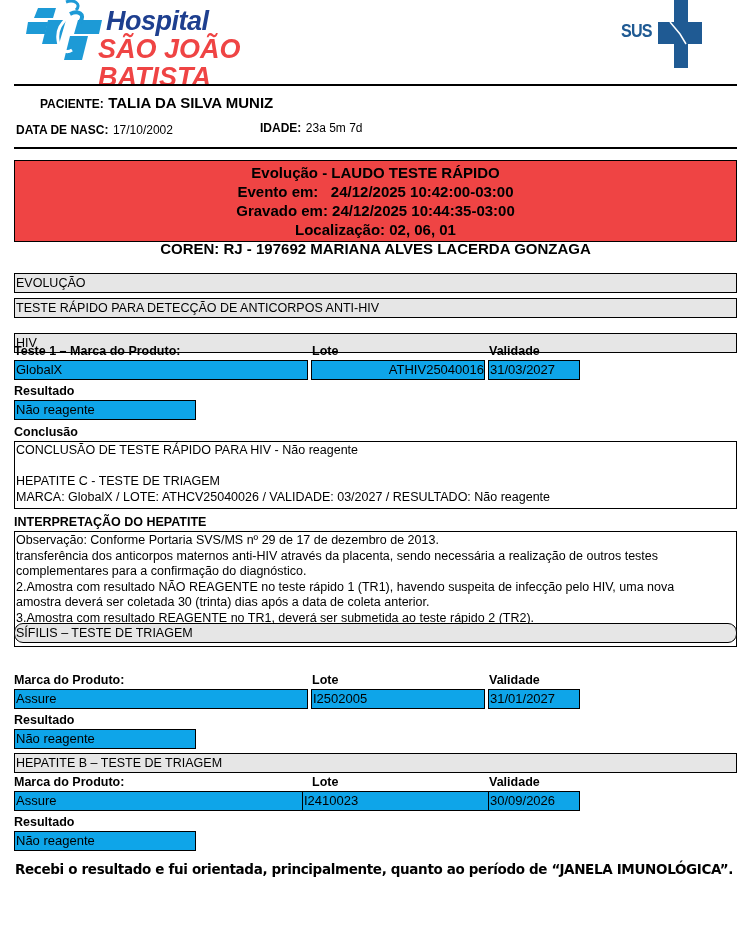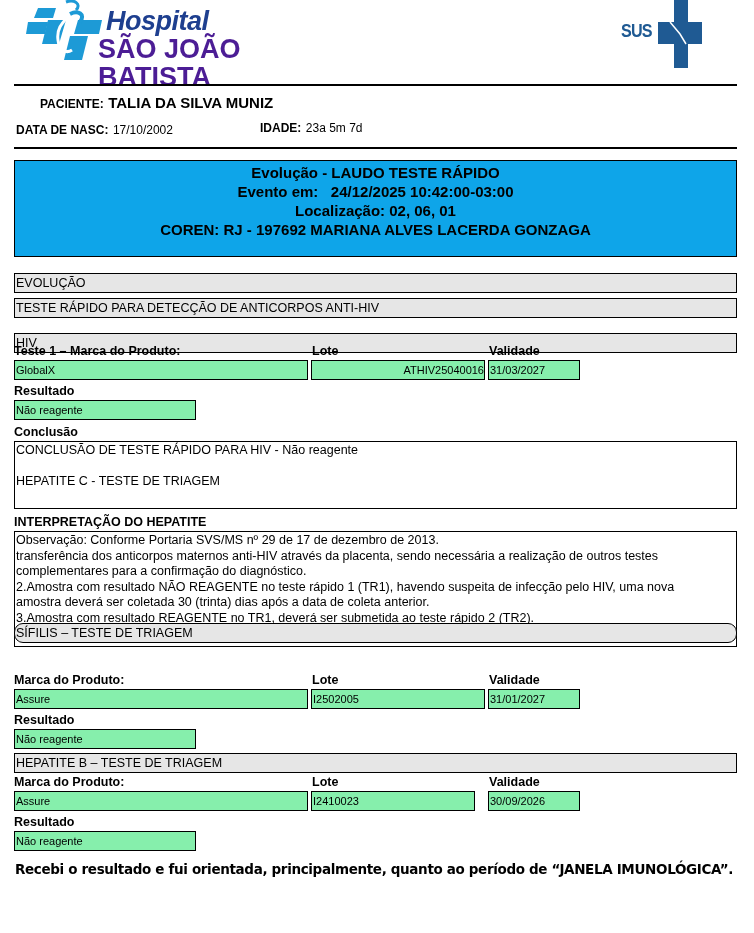--- a/index.html
+++ b/index.html
@@ -5,45 +5,45 @@
   * { box-sizing: border-box; margin: 0; padding: 0; }
   html, body { width: 754px; height: 933px; background: #ffffff; overflow: hidden; }
   body { position: relative; font-family: "Liberation Sans", sans-serif; color: #000; }
 
   .abs { position: absolute; }
 
   
   #hospital-logo { left: 26px; top: 0px; width: 330px; height: 66px; }
   #hospital-logo .mark { position: absolute; left: 0; top: 0; width: 76px; height: 64px; }
   #hospital-logo .name1 { position: absolute; left: 80px; top: 8px; font-size: 27px; font-weight: bold; font-style: italic; color: #1e3f8f; line-height: 27px; letter-spacing: -0.5px; }
-  #hospital-logo .name2 { position: absolute; left: 72px; top: 35px; font-size: 27px; font-weight: bold; color: #4c1d95; line-height: 28px; letter-spacing: 0px; }
+  #hospital-logo .name2 { position: absolute; left: 72px; top: 35px; font-size: 27px; font-weight: bold; font-style: italic; color: #ef4444; line-height: 28px; letter-spacing: 0px; }
 
   #sus-logo { left: 620px; top: 0px; width: 84px; height: 68px; }
   #sus-logo .sus-text { position: absolute; left: 1px; top: 20px; font-size: 19px; font-weight: bold; color: #1f5a93; letter-spacing: -1px; transform: scaleX(0.85); transform-origin: left; line-height: 22px; }
 
   
   .rule { position: absolute; left: 14px; width: 723px; height: 2px; background: #000; }
 
   
   .lbl-small { font-size: 12px; font-weight: bold; }
   .lbl-big { font-size: 15px; font-weight: bold; }
   .val-small { font-size: 12px; }
 
   
-  #event-box { left: 14px; top: 160px; width: 723px; height: 97px; background: #0ea5e9; border: 1px solid #000; text-align: center; font-weight: bold; font-size: 15px; line-height: 19px; padding-top: 2px; }
+  #event-box { left: 14px; top: 160px; width: 723px; height: 82px; background: #ef4444; border: 1px solid #000; text-align: center; font-weight: bold; font-size: 15px; line-height: 19px; padding-top: 2px; }
   #event-box div { white-space: pre; }
 
   
   .bar { position: absolute; left: 14px; width: 723px; height: 20px; background: #e6e6e6; border: 1px solid #000; font-size: 12.5px; line-height: 18px; padding-left: 1px; white-space: nowrap; }
 
   
   .flabel { position: absolute; font-size: 12.5px; font-weight: bold; line-height: 14px; white-space: nowrap; }
 
   
-  .fbox { position: absolute; height: 20px; border: 1px solid #000; font-size: 11px; line-height: 18px; padding-left: 1px; white-space: nowrap; background: #86efac; }
+  .fbox { position: absolute; height: 20px; border: 1px solid #000; font-size: 13px; line-height: 18px; padding-left: 1px; white-space: nowrap; background: #0ea5e9; }
 
   
   .tbox { position: absolute; left: 14px; width: 723px; border: 1px solid #000; font-size: 12.5px; line-height: 15.6px; padding-left: 1px; padding-top: 1px; }
 
   #acknowledgement { left: 15px; top: 861px; font-size: 13.5px; font-weight: bold; font-family: "DejaVu Sans", sans-serif; letter-spacing: -0.35px; white-space: nowrap; }
 </style>
 </head>
 <body>
 
 <div id="hospital-logo" class="abs">
@@ -85,20 +85,21 @@
 <div class="abs" style="left:260px;top:118px;white-space:nowrap;">
   <span class="lbl-small">IDADE:</span>
   <span class="val-small">23a 5m 7d</span>
 </div>
 
 <div class="rule" style="top:147px;"></div>
 
 <div id="event-box" class="abs">
   <div>Evolução - LAUDO TESTE RÁPIDO</div>
   <div>Evento em:   24/12/2025 10:42:00-03:00</div>
+  <div>Gravado em: 24/12/2025 10:44:35-03:00</div>
   <div>Localização: 02, 06, 01</div>
   <div>COREN: RJ - 197692 MARIANA ALVES LACERDA GONZAGA</div>
 </div>
 
 <div class="bar" style="top:273px;">EVOLUÇÃO</div>
 <div class="bar" style="top:298px;">TESTE RÁPIDO PARA DETECÇÃO DE ANTICORPOS ANTI-HIV</div>
 <div class="bar" style="top:333px;">HIV</div>
 
 <div class="flabel" style="left:14px;top:344px;">Teste 1 – Marca do Produto:</div>
 <div class="flabel" style="left:312px;top:344px;">Lote</div>
@@ -109,20 +110,21 @@
 <div class="fbox" style="left:488px;top:360px;width:92px;">31/03/2027</div>
 
 <div class="flabel" style="left:14px;top:384px;">Resultado</div>
 <div class="fbox" style="left:14px;top:400px;width:182px;">Não reagente</div>
 
 <div class="flabel" style="left:14px;top:425px;">Conclusão</div>
 <div class="tbox" style="top:441px;height:68px;">
   <div>CONCLUSÃO DE TESTE RÁPIDO PARA HIV - Não reagente</div>
   <div style="height:15.6px;"></div>
   <div>HEPATITE C - TESTE DE TRIAGEM</div>
+  <div>MARCA: GlobalX / LOTE: ATHCV25040026 / VALIDADE: 03/2027 / RESULTADO: Não reagente</div>
 </div>
 
 <div class="flabel" style="left:14px;top:515px;">INTERPRETAÇÃO DO HEPATITE</div>
 <div class="tbox" style="top:531px;height:116px;">
   <div>Observação: Conforme Portaria SVS/MS nº 29 de 17 de dezembro de 2013.</div>
   <div>transferência dos anticorpos maternos anti-HIV através da placenta, sendo necessária a realização de outros testes</div>
   <div>complementares para a confirmação do diagnóstico.</div>
   <div>2.Amostra com resultado NÃO REAGENTE no teste rápido 1 (TR1), havendo suspeita de infecção pelo HIV, uma nova</div>
   <div>amostra deverá ser coletada 30 (trinta) dias após a data de coleta anterior.</div>
   <div>3.Amostra com resultado REAGENTE no TR1, deverá ser submetida ao teste rápido 2 (TR2).</div>
@@ -136,18 +138,18 @@
 <div class="fbox" style="left:311px;top:689px;width:174px;">I2502005</div>
 <div class="fbox" style="left:488px;top:689px;width:92px;">31/01/2027</div>
 <div class="flabel" style="left:14px;top:713px;">Resultado</div>
 <div class="fbox" style="left:14px;top:729px;width:182px;">Não reagente</div>
 
 <div class="bar" style="top:753px;">HEPATITE B – TESTE DE TRIAGEM</div>
 <div class="flabel" style="left:14px;top:775px;">Marca do Produto:</div>
 <div class="flabel" style="left:312px;top:775px;">Lote</div>
 <div class="flabel" style="left:489px;top:775px;">Validade</div>
 <div class="fbox" style="left:14px;top:791px;width:294px;">Assure</div>
-<div class="fbox" style="left:311px;top:791px;width:164px;">I2410023</div>
+<div class="fbox" style="left:302px;top:791px;width:204px;">I2410023</div>
 <div class="fbox" style="left:488px;top:791px;width:92px;">30/09/2026</div>
 <div class="flabel" style="left:14px;top:815px;">Resultado</div>
 <div class="fbox" style="left:14px;top:831px;width:182px;">Não reagente</div>
 
 <div id="acknowledgement" class="abs">Recebi o resultado e fui orientada, principalmente, quanto ao período de “JANELA IMUNOLÓGICA”.</div>
 
 </body></html>

